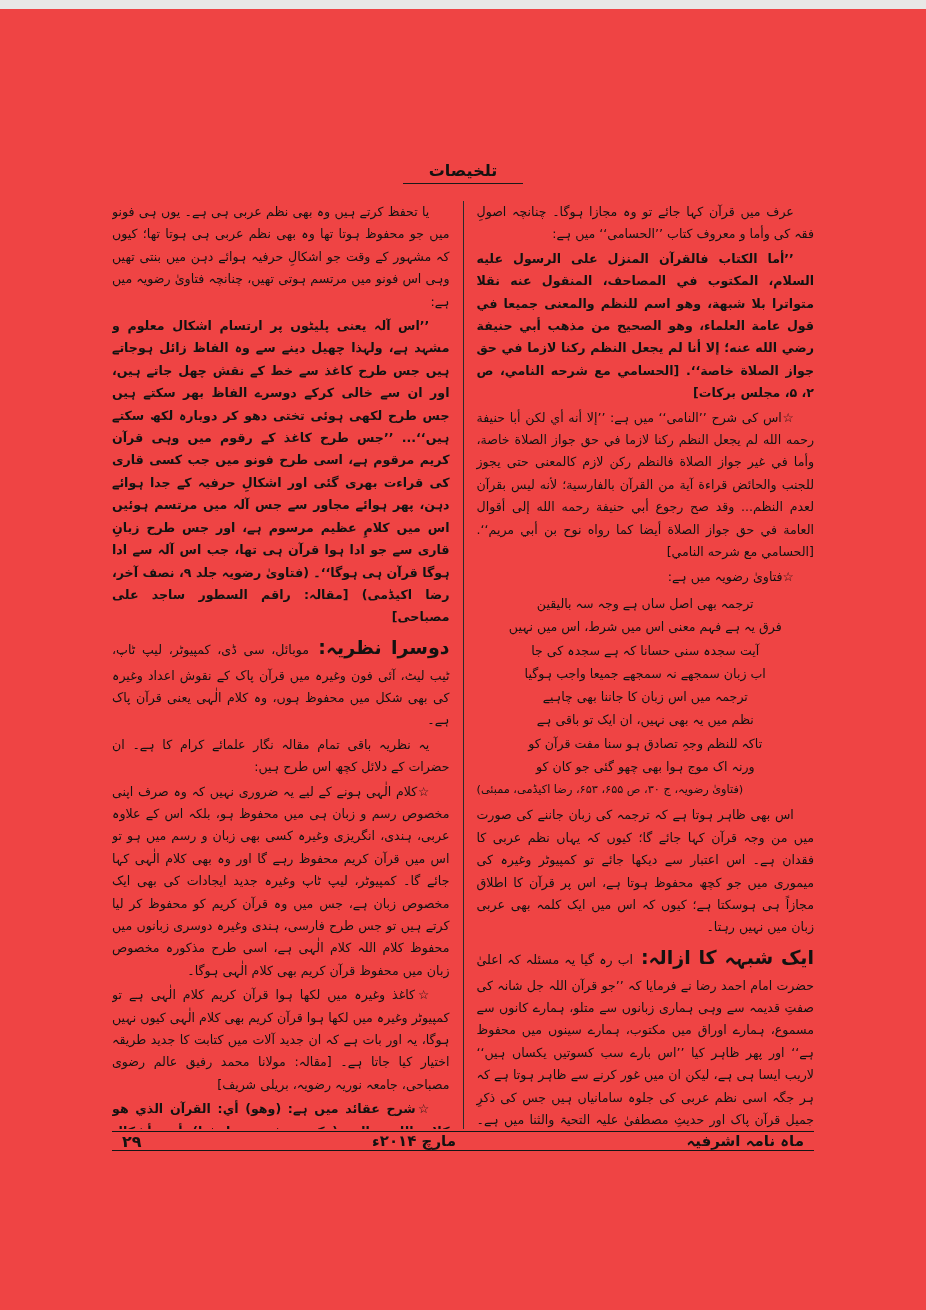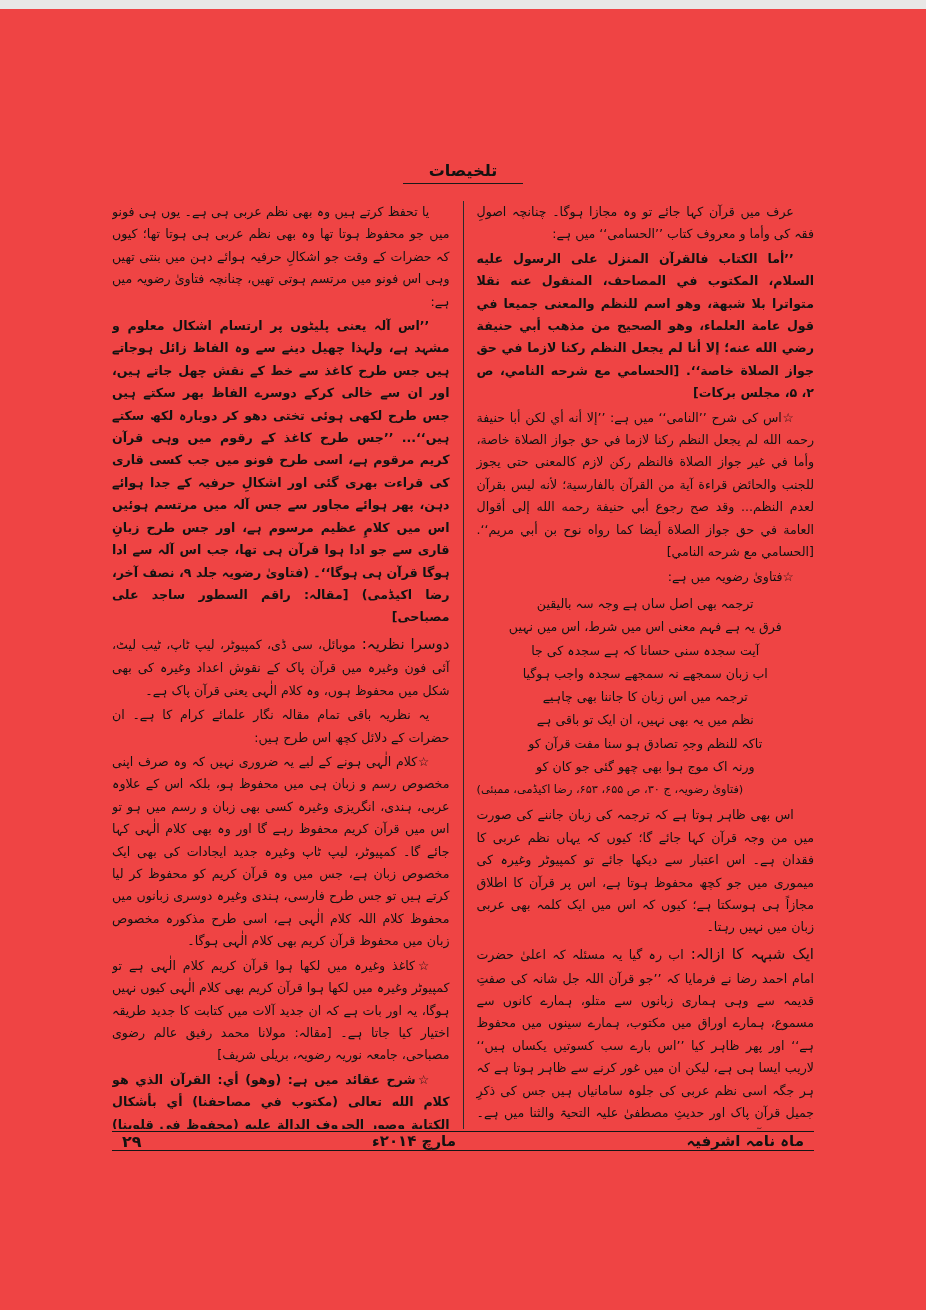--- a/index.html
+++ b/index.html
@@ -24,21 +24,21 @@
   .column {
     flex:1 1 0; direction:rtl; text-align:justify;
     font-size:12.6px; line-height:1.78; overflow:hidden;
   }
   .column-first { padding-left:13px; }
   .column-second { padding-right:13px; }
   .col-divider { width:1px; background:#2a2a2a; flex:0 0 1px; }
   .block { margin:0 0 2px 0; }
   .block.para { text-indent:1.6em; }
   .block.quote { font-weight:600; text-indent:1.6em; }
-  .inline-heading { font-weight:normal; font-size:15px; }
+  .inline-heading { font-weight:bold; font-size:19px; }
   .verse-block { margin:4px 0 2px 0; text-align:center; text-indent:0; }
   .verse-line { text-align:center; line-height:1.85; }
   .block.citation {
     text-align:left; font-size:11.3px; text-indent:0; margin:1px 0 4px 0;
   }
   .page-footer {
     position:absolute; left:112px; right:112px; top:1122px;
     border-top:1.7px solid #151515; border-bottom:1.7px solid #151515;
     height:20px; display:flex; align-items:center; justify-content:space-between;
     padding:0 10px; direction:ltr;
@@ -58,33 +58,33 @@
   <div class="columns">
     <div class="column column-first">
         <div class="block para">عرف میں قرآن کہا جائے تو وہ مجازا ہوگا۔ چنانچہ اصولِ فقہ کی وأما و معروف کتاب ’’الحسامی‘‘ میں ہے:</div>
         <div class="block quote">’’أما الكتاب فالقرآن المنزل على الرسول عليه السلام، المكتوب في المصاحف، المنقول عنه نقلا متواترا بلا شبهة، وهو اسم للنظم والمعنى جميعا في قول عامة العلماء، وهو الصحيح من مذهب أبي حنيفة رضي الله عنه؛ إلا أنا لم يجعل النظم ركنا لازما في حق جواز الصلاة خاصة‘‘. [الحسامي مع شرحه النامي، ص ۲، ۵، مجلس برکات]</div>
         <div class="block para">☆اس کی شرح ’’النامی‘‘ میں ہے: ’’إلا أنه أي لكن أبا حنيفة رحمه الله لم يجعل النظم ركنا لازما في حق جواز الصلاة خاصة، وأما في غير جواز الصلاة فالنظم ركن لازم كالمعنى حتى يجوز للجنب والحائض قراءة آية من القرآن بالفارسية؛ لأنه ليس بقرآن لعدم النظم... وقد صح رجوع أبي حنيفة رحمه الله إلى أقوال العامة في حق جواز الصلاة أيضا كما رواه نوح بن أبي مريم‘‘. [الحسامي مع شرحه النامي]</div>
         <div class="block para">☆فتاویٰ رضویہ میں ہے:</div>
         <div class="verse-block">
           <div class="verse-line">ترجمہ بھی اصل ساں ہے وجہ سہ بالیقین</div>
           <div class="verse-line">فرق یہ ہے فہم معنی اس میں شرط، اس میں نہیں</div>
           <div class="verse-line">آیت سجدہ سنی حسانا کہ ہے سجدہ کی جا</div>
-          <div class="verse-line">اب زبان سمجھے نہ سمجھے سجدہ واجب ہوگیا</div>
+          <div class="verse-line">اب زبان سمجھے نہ سمجھے جميعا واجب ہوگیا</div>
           <div class="verse-line">ترجمہ میں اس زبان کا جاننا بھی چاہیے</div>
           <div class="verse-line">نظم میں یہ بھی نہیں، ان ایک تو باقی ہے</div>
           <div class="verse-line">تاکہ للنظم وجہِ تصادق ہو سنا مفت قرآن کو</div>
           <div class="verse-line">ورنہ اک موج ہوا بھی چھو گئی جو کان کو</div>
         </div>
         <div class="block citation">(فتاویٰ رضویہ، ج ۳۰، ص ۶۵۵، ۶۵۳، رضا اکیڈمی، ممبئی)</div>
         <div class="block para">اس بھی ظاہر ہوتا ہے کہ ترجمہ کی زبان جاننے کی صورت میں من وجہ قرآن کہا جائے گا؛ کیوں کہ یہاں نظم عربی کا فقدان ہے۔ اس اعتبار سے دیکھا جائے تو کمپیوٹر وغیرہ کی میموری میں جو کچھ محفوظ ہوتا ہے، اس پر قرآن کا اطلاق مجازاً ہی ہوسکتا ہے؛ کیوں کہ اس میں ایک کلمہ بھی عربی زبان میں نہیں رہتا۔</div>
         <div class="block heading-para"><span class="inline-heading">ایک شبہہ کا ازالہ: </span>اب رہ گیا یہ مسئلہ کہ اعلیٰ حضرت امام احمد رضا نے فرمایا کہ ’’جو قرآن اللہ جل شانہ کی صفتِ قدیمہ سے وہی ہماری زبانوں سے متلو، ہمارے کانوں سے مسموع، ہمارے اوراق میں مکتوب، ہمارے سینوں میں محفوظ ہے‘‘ اور پھر ظاہر کیا ’’اس بارے سب کسوتیں یکساں ہیں‘‘ لاریب ایسا ہی ہے، لیکن ان میں غور کرنے سے ظاہر ہوتا ہے کہ ہر جگہ اسی نظم عربی کی جلوہ سامانیاں ہیں جس کی ذکرِ جمیل قرآن پاک اور حدیثِ مصطفیٰ علیہ التحیۃ والثنا میں ہے۔ ہم جو قرآن کریم کی تلاوت کرتے ہیں وہ نظم عربی ہے، اسی طرح جو سنتے، لکھتے</div>
       </div>
     <div class="col-divider"></div>
     <div class="column column-second">
-        <div class="block para">یا تحفظ کرتے ہیں وہ بھی نظم عربی ہی ہے۔ یوں ہی فونو میں جو محفوظ ہوتا تھا وہ بھی نظم عربی ہی ہوتا تھا؛ کیوں کہ حضرات کے وقت جو اشکالِ حرفیہ ہوائے دہن میں بنتی تھیں وہی اس فونو میں مرتسم ہوتی تھیں، چنانچہ فتاویٰ رضویہ میں ہے:</div>
+        <div class="block para">یا تحفظ کرتے ہیں وہ بھی نظم عربی ہی ہے۔ یوں ہی فونو میں جو محفوظ ہوتا تھا وہ بھی نظم عربی ہی ہوتا تھا؛ کیوں کہ مشہور کے وقت جو اشکالِ حرفیہ ہوائے دہن میں بنتی تھیں وہی اس فونو میں مرتسم ہوتی تھیں، چنانچہ فتاویٰ رضویہ میں ہے:</div>
         <div class="block quote">’’اس آلہ یعنی پلیٹوں پر ارتسام اشکال معلوم و مشہد ہے، ولہذا چھیل دینے سے وہ الفاظ زائل ہوجاتے ہیں جس طرح کاغذ سے خط کے نقش چھل جاتے ہیں، اور ان سے خالی کرکے دوسرے الفاظ بھر سکتے ہیں جس طرح لکھی ہوئی تختی دھو کر دوبارہ لکھ سکتے ہیں‘‘... ’’جس طرح کاغذ کے رقوم میں وہی قرآن کریم مرقوم ہے، اسی طرح فونو میں جب کسی قاری کی قراءت بھری گئی اور اشکالِ حرفیہ کے جدا ہوائے دہن، پھر ہوائے مجاور سے جس آلہ میں مرتسم ہوئیں اس میں کلامِ عظیم مرسوم ہے، اور جس طرح زبانِ قاری سے جو ادا ہوا قرآن ہی تھا، جب اس آلہ سے ادا ہوگا قرآن ہی ہوگا‘‘۔ (فتاویٰ رضویہ جلد ۹، نصف آخر، رضا اکیڈمی) [مقالہ: راقم السطور ساجد علی مصباحی]</div>
         <div class="block heading-para"><span class="inline-heading">دوسرا نظریہ: </span>موبائل، سی ڈی، کمپیوٹر، لیپ ٹاپ، ٹیب لیٹ، آئی فون وغیرہ میں قرآن پاک کے نقوش اعداد وغیرہ کی بھی شکل میں محفوظ ہوں، وہ کلام الٰہی یعنی قرآن پاک ہے۔</div>
         <div class="block para">یہ نظریہ باقی تمام مقالہ نگار علمائے کرام کا ہے۔ ان حضرات کے دلائل کچھ اس طرح ہیں:</div>
         <div class="block para">☆کلام الٰہی ہونے کے لیے یہ ضروری نہیں کہ وہ صرف اپنی مخصوص رسم و زبان ہی میں محفوظ ہو، بلکہ اس کے علاوہ عربی، ہندی، انگریزی وغیرہ کسی بھی زبان و رسم میں ہو تو اس میں قرآن کریم محفوظ رہے گا اور وہ بھی کلام الٰہی کہا جائے گا۔ کمپیوٹر، لیپ ٹاپ وغیرہ جدید ایجادات کی بھی ایک مخصوص زبان ہے، جس میں وہ قرآن کریم کو محفوظ کر لیا کرتے ہیں تو جس طرح فارسی، ہندی وغیرہ دوسری زبانوں میں محفوظ کلام اللہ کلام الٰہی ہے، اسی طرح مذکورہ مخصوص زبان میں محفوظ قرآن کریم بھی کلام الٰہی ہوگا۔</div>
         <div class="block para">☆کاغذ وغیرہ میں لکھا ہوا قرآن کریم کلام الٰہی ہے تو کمپیوٹر وغیرہ میں لکھا ہوا قرآن کریم بھی کلام الٰہی کیوں نہیں ہوگا، یہ اور بات ہے کہ ان جدید آلات میں کتابت کا جدید طریقہ اختیار کیا جاتا ہے۔ [مقالہ: مولانا محمد رفیق عالم رضوی مصباحی، جامعہ نوریہ رضویہ، بریلی شریف]</div>
         <div class="block quote">☆شرح عقائد میں ہے: (وهو) أي: القرآن الذي هو كلام الله تعالى (مكتوب في مصاحفنا) أي بأشكال الكتابة وصور الحروف الدالة عليه (محفوظ في قلوبنا) أي بالألفاظ المخيلة (مقروء بألسنتنا) بحروفه الملفوظة المسموعة (مسموع بآذاننا) بتلك أيضا (غير حالّ فيها) أي مع ذلك ليس حالا في المصاحف ولا في القلوب ولا في الألسنة ولا في الآذان، بل هو معنى قديم قائم بذات الله تعالى، يلفظ ويسمع بالنظم الدال عليه، ويحفظ بالنظم المخيل</div>
       </div>
   </div>
 
   <div class="page-footer">

